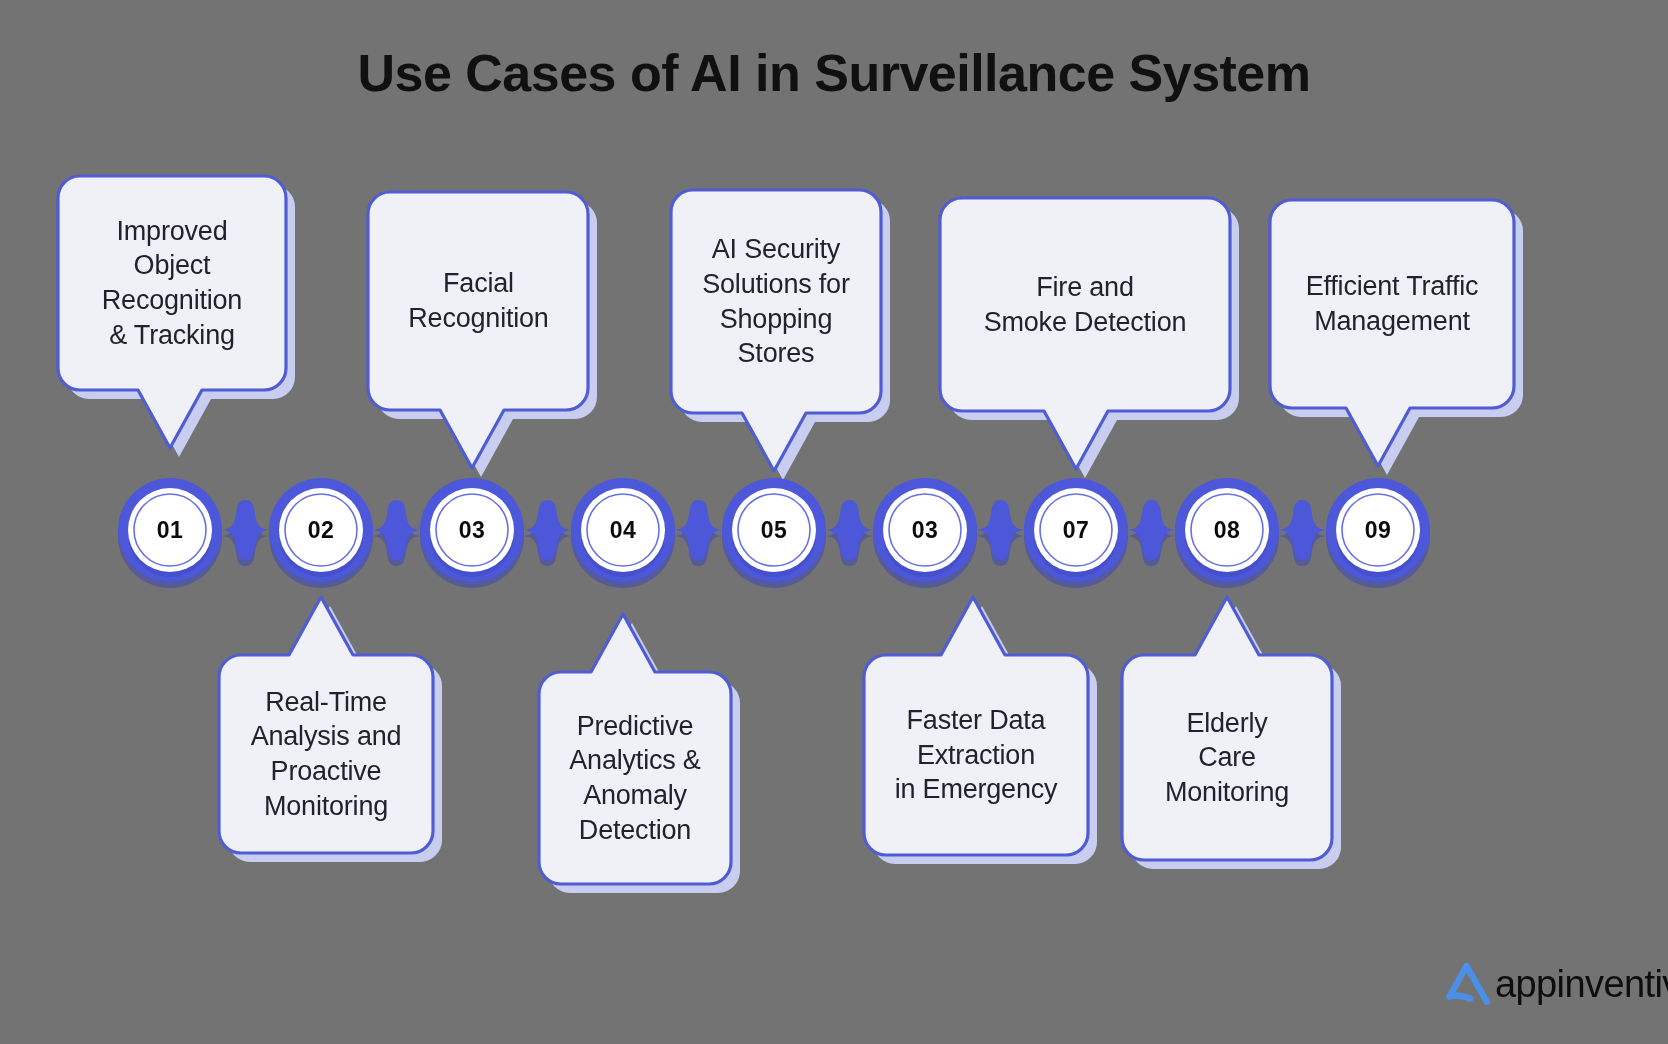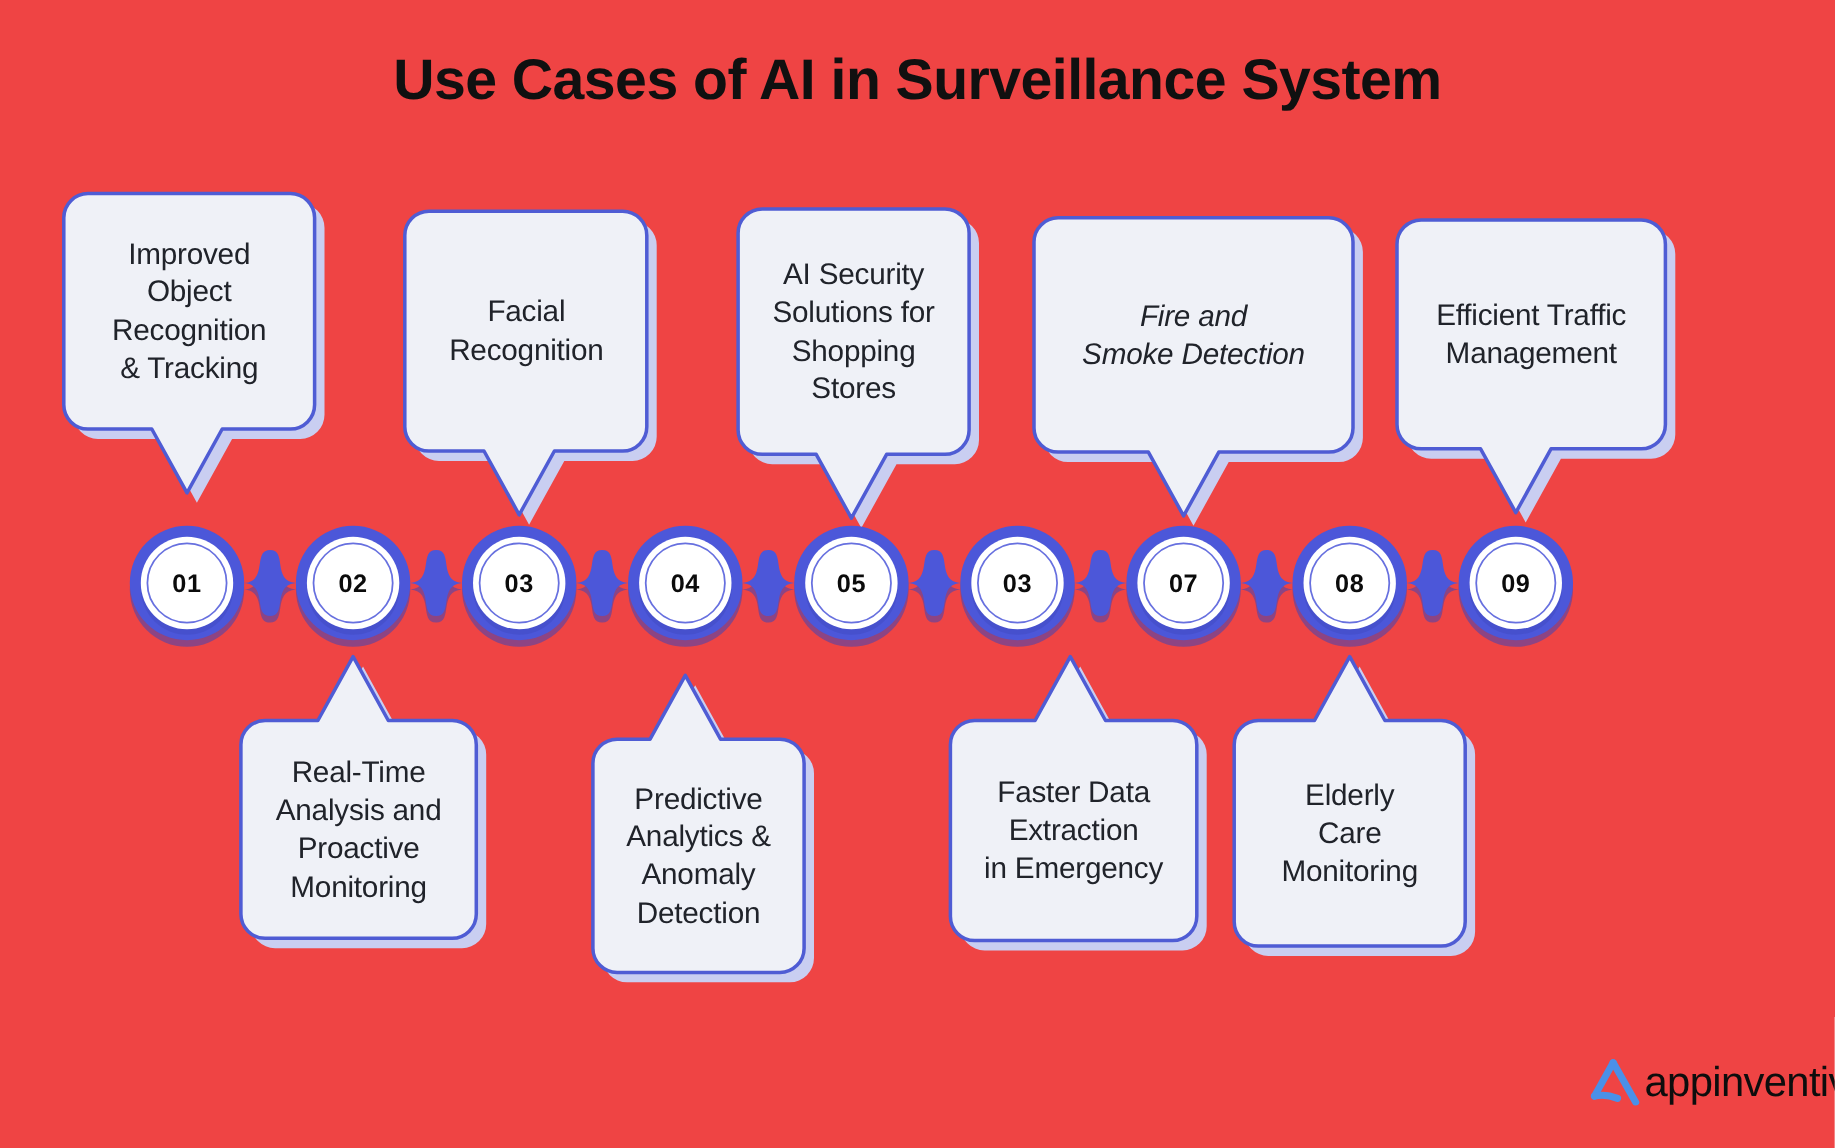--- a/index.html
+++ b/index.html
@@ -8,21 +8,21 @@
     padding: 0;
     background: #ffffff;
   }
   body {
     font-family: "Liberation Sans", "DejaVu Sans", sans-serif;
   }
   #stage {
     position: relative;
     width: 1668px;
     height: 1044px;
-    background: #ef4444;
+    background: #737373;
     overflow: hidden;
   }
 
   
   #page-title {
     position: absolute;
     left: 0;
     top: 44px;
     width: 1668px;
     text-align: center;
@@ -162,21 +162,21 @@
         </svg>
         <div class="bubble-text" style="left: 0px; top: 0px; width: 224px; height: 200px;">Faster Data
 Extraction
 in Emergency</div>
       </div>
       <div class="bubble" style="left: 940px; top: 198px; width: 290px; height: 213px;">
         <svg width="370" height="373" viewBox="-40 -80 370 373" style="left: -40px; top: -80px;">
           <path d="M 22 0 H 268 A 22 22 0 0 1 290 22 V 191 A 22 22 0 0 1 268 213 H 168 L 136 271 L 104 213 H 22 A 22 22 0 0 1 0 191 V 22 A 22 22 0 0 1 22 0 Z" transform="translate(9,9)" fill="#c9cef1"></path>
           <path d="M 22 0 H 268 A 22 22 0 0 1 290 22 V 191 A 22 22 0 0 1 268 213 H 168 L 136 271 L 104 213 H 22 A 22 22 0 0 1 0 191 V 22 A 22 22 0 0 1 22 0 Z" fill="#eff1f7" stroke="#4f5cd4" stroke-width="3.2" stroke-linejoin="round"></path>
         </svg>
-        <div class="bubble-text" style="left: 0px; top: 0px; width: 290px; height: 213px; font-style: italic;">Fire and
+        <div class="bubble-text" style="left: 0px; top: 0px; width: 290px; height: 213px;">Fire and
 Smoke Detection</div>
       </div>
       <div class="bubble" style="left: 1122px; top: 655px; width: 190px; height: 205px;">
         <svg width="290" height="365" viewBox="-40 -80 290 365" style="left: -40px; top: -80px;">
           <path d="M 22 0 H 73 L 105 -58 L 137 0 H 188 A 22 22 0 0 1 210 22 V 183 A 22 22 0 0 1 188 205 H 22 A 22 22 0 0 1 0 183 V 22 A 22 22 0 0 1 22 0 Z" transform="translate(9,9)" fill="#c9cef1"></path>
           <path d="M 22 0 H 73 L 105 -58 L 137 0 H 188 A 22 22 0 0 1 210 22 V 183 A 22 22 0 0 1 188 205 H 22 A 22 22 0 0 1 0 183 V 22 A 22 22 0 0 1 22 0 Z" fill="#eff1f7" stroke="#4f5cd4" stroke-width="3.2" stroke-linejoin="round"></path>
         </svg>
         <div class="bubble-text" style="left: 0px; top: 0px; width: 210px; height: 205px;">Elderly
 Care
 Monitoring</div>

